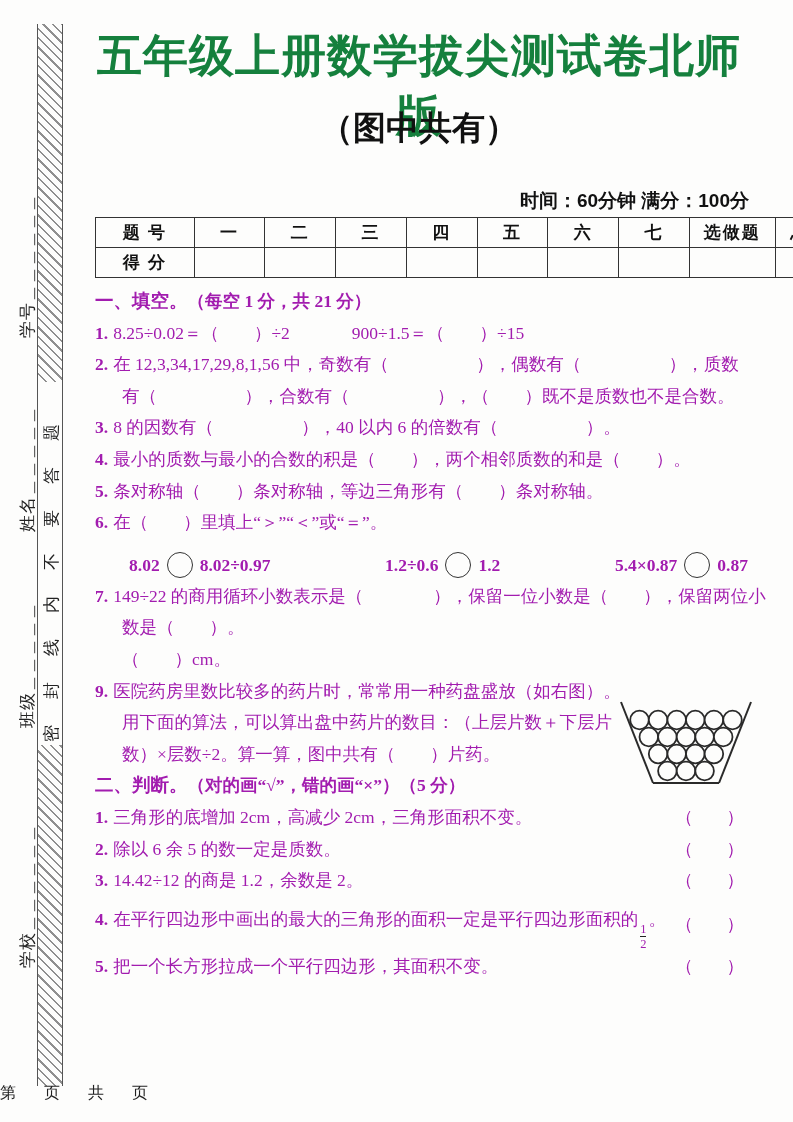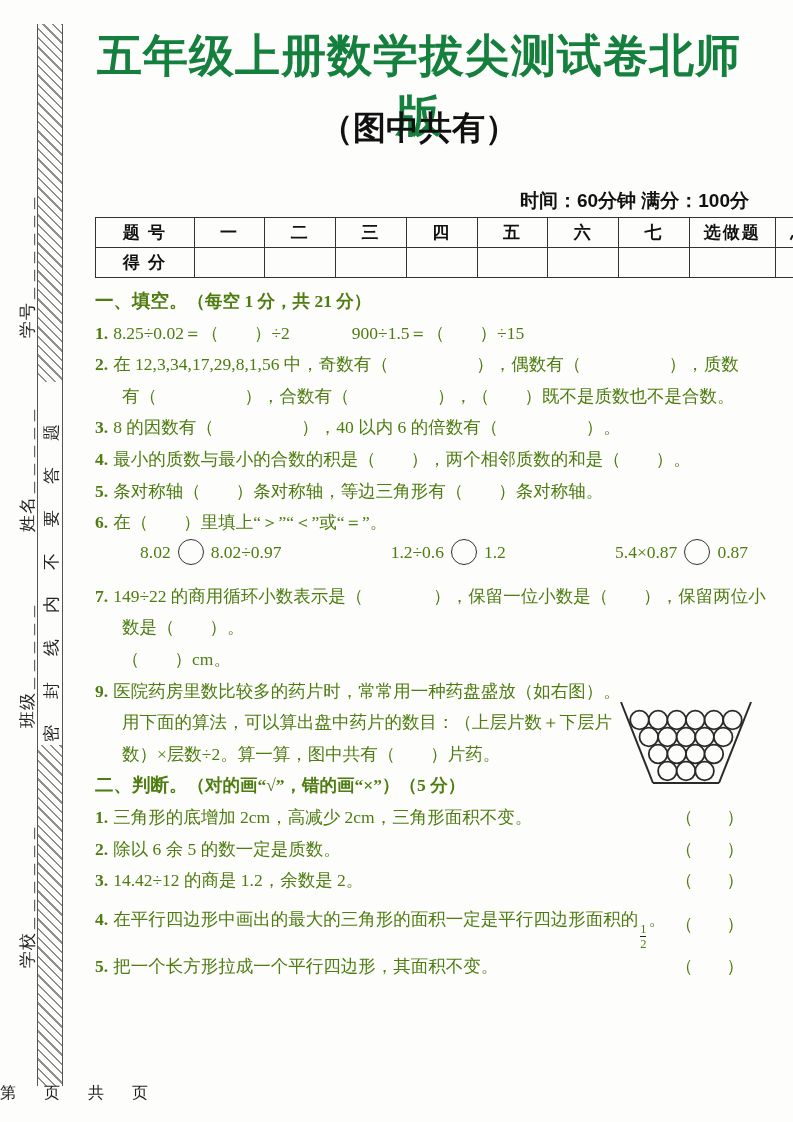--- a/index.html
+++ b/index.html
@@ -55,31 +55,31 @@
     table-layout:fixed;font-size:17px;color:#111;
     font-family:"Liberation Serif","DejaVu Serif",serif;
   }
   table.score td{
     border:1.6px solid #333;height:29px;text-align:center;padding:0 2px;
     font-weight:600;letter-spacing:2px;
   }
   
   .content{
     position:absolute;left:95px;top:286px;width:657px;
-    font-size:17.5px;color:#4d7c0f;
+    font-size:17.5px;color:#a21caf;
   }
   .line{line-height:31.6px;white-space:nowrap;}
   .cont{padding-left:27px;}
   .sec-head{font-weight:700;font-size:18.5px;}
   .sec-note{font-weight:600;font-size:17.5px;}
   .qnum{font-weight:700;margin-right:5px;}
   .gap-wide{margin-left:62px;}
   .cmp-row{
-    display:flex;align-items:flex-start;margin-left:45px;margin-right:4px;
-    justify-content:space-between;height:42px;
+    display:flex;align-items:flex-end;margin-left:34px;margin-right:4px;
+    justify-content:space-between;height:42px;font-weight:bold;
   }
   .cmp-item{white-space:nowrap;}
   .cmp-circle{
     display:inline-block;width:24px;height:24px;border:1.7px solid #333;
     border-radius:50%;vertical-align:middle;margin:0 7px 3px 7px;background:#fdfdfc;
   }
   .judge-line{display:flex;justify-content:space-between;line-height:31.6px;}
   .judge-line .jtext{white-space:nowrap;}
   .judge-line .jbracket{white-space:nowrap;letter-spacing:8px;margin-left:8px;}
   .tall{line-height:44px;align-items:center;}

